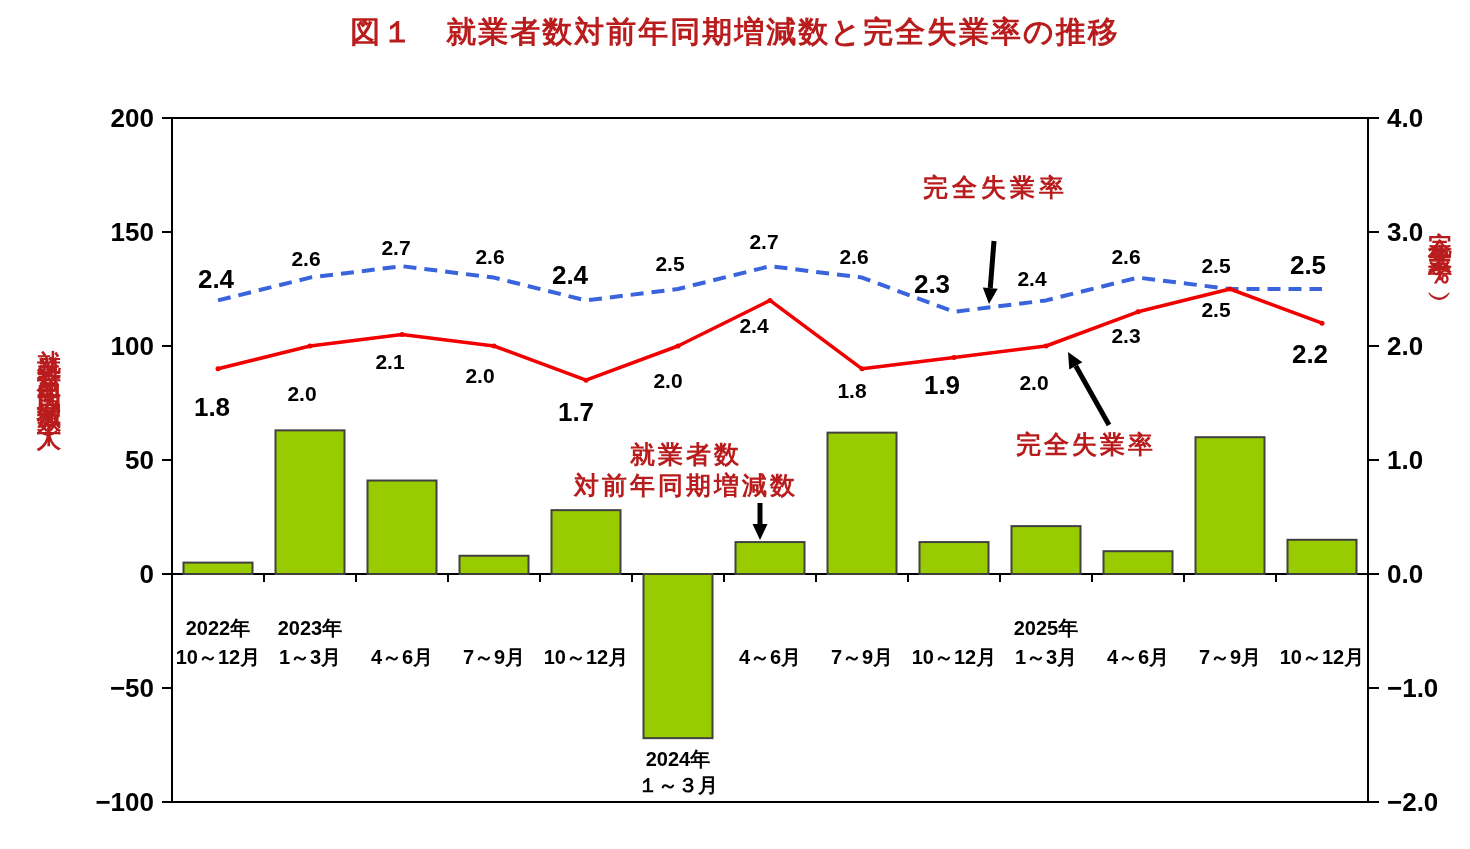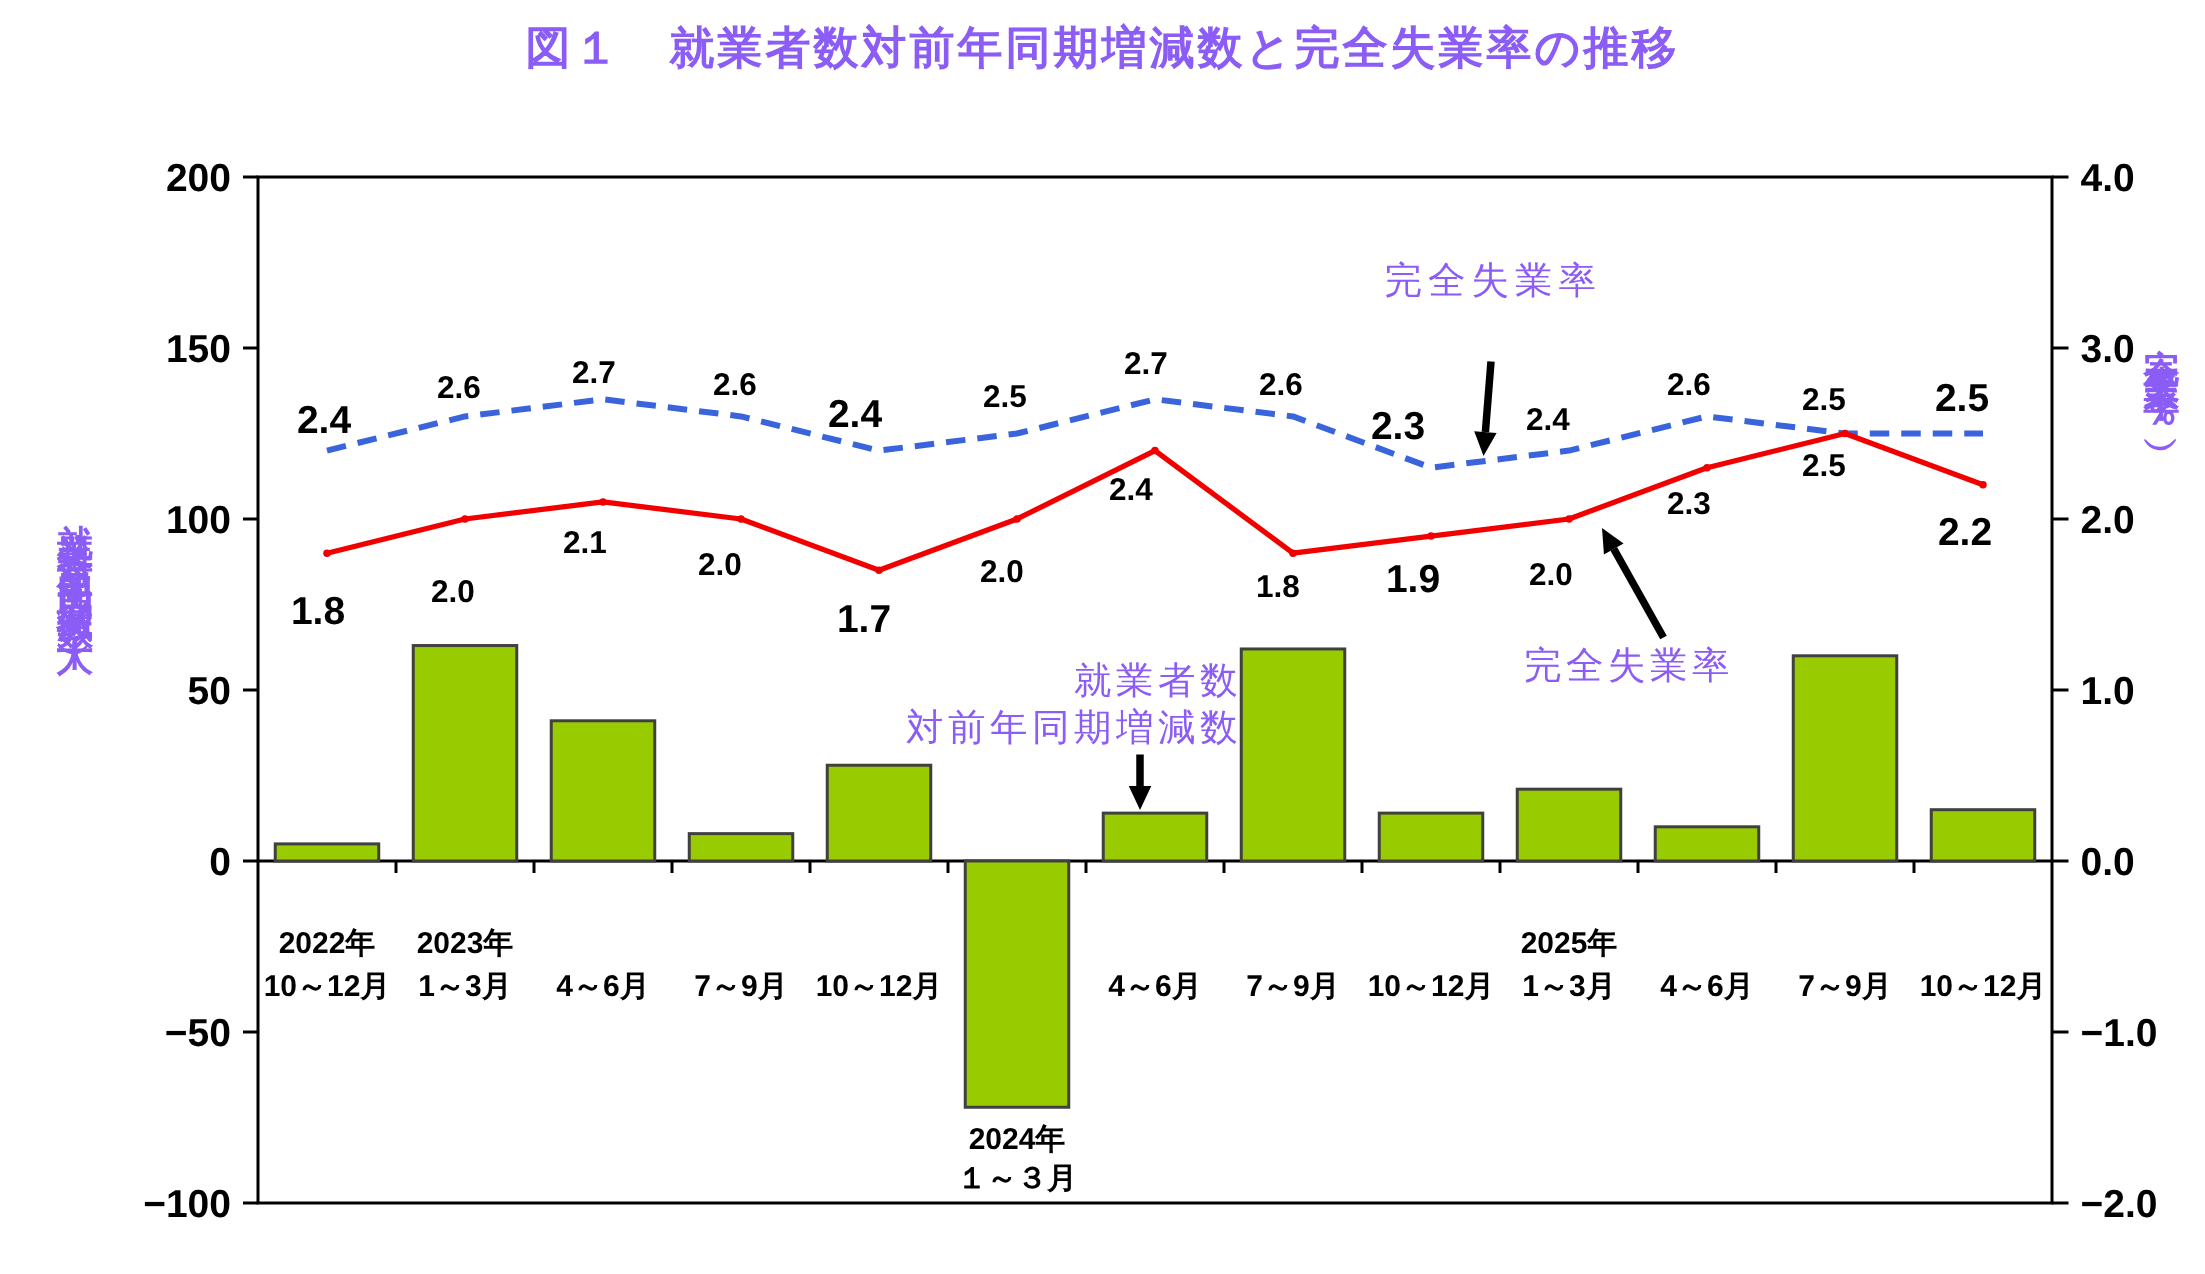--- a/index.html
+++ b/index.html
@@ -1,33 +1,33 @@
 <!DOCTYPE html>
 <html><head>
 <meta charset="utf-8">
 <style>
   html,body{margin:0;padding:0;background:#fff;}
   #app{
     position:relative;width:1470px;height:849px;background:#fff;overflow:hidden;
-    font-family:"Liberation Sans","DejaVu Sans",sans-serif;color:#8b5cf6;
+    font-family:"Liberation Sans","DejaVu Sans",sans-serif;color:#b91c1c;
   }
   #chart-holder{position:absolute;left:0;top:0;width:1470px;height:849px;z-index:1;margin-left:12px;}
   .chart-title{
     position:absolute;top:12px;left:0;right:0;text-align:center;
     font-size:30px;font-weight:700;letter-spacing:2px;z-index:2;
   }
   .vtitle{
     position:absolute;writing-mode:vertical-rl;text-orientation:upright;
     font-size:24px;font-weight:600;letter-spacing:6px;z-index:2;white-space:nowrap;
   }
   #left-axis-title{left:33px;top:330px;}
   #right-axis-title{left:1424px;top:212px;}
-  .ann{position:absolute;font-size:25px;font-weight:400;line-height:31px;z-index:2;white-space:nowrap;}
+  .ann{position:absolute;font-size:25px;font-weight:700;line-height:31px;z-index:2;white-space:nowrap;}
   #ann-national{left:898px;top:172px;width:195px;text-align:center;letter-spacing:4px;}
-  #ann-employment{left:604px;top:439px;text-align:right;letter-spacing:3px;}
+  #ann-employment{left:574px;top:439px;text-align:center;letter-spacing:3px;}
   #ann-aichi{left:997px;top:429px;width:178px;text-align:center;letter-spacing:3px;}
   
   svg text{font-family:"Liberation Sans","DejaVu Sans",sans-serif;fill:#000;}
   svg .tick-num{font-size:26px;font-weight:600;}
   svg .xlab{font-size:20px;font-weight:600;}
   svg .dlab{font-size:21px;font-weight:600;}
   svg .dlab-lg{font-size:26px;font-weight:600;}
 </style>
 </head>
 <body>

